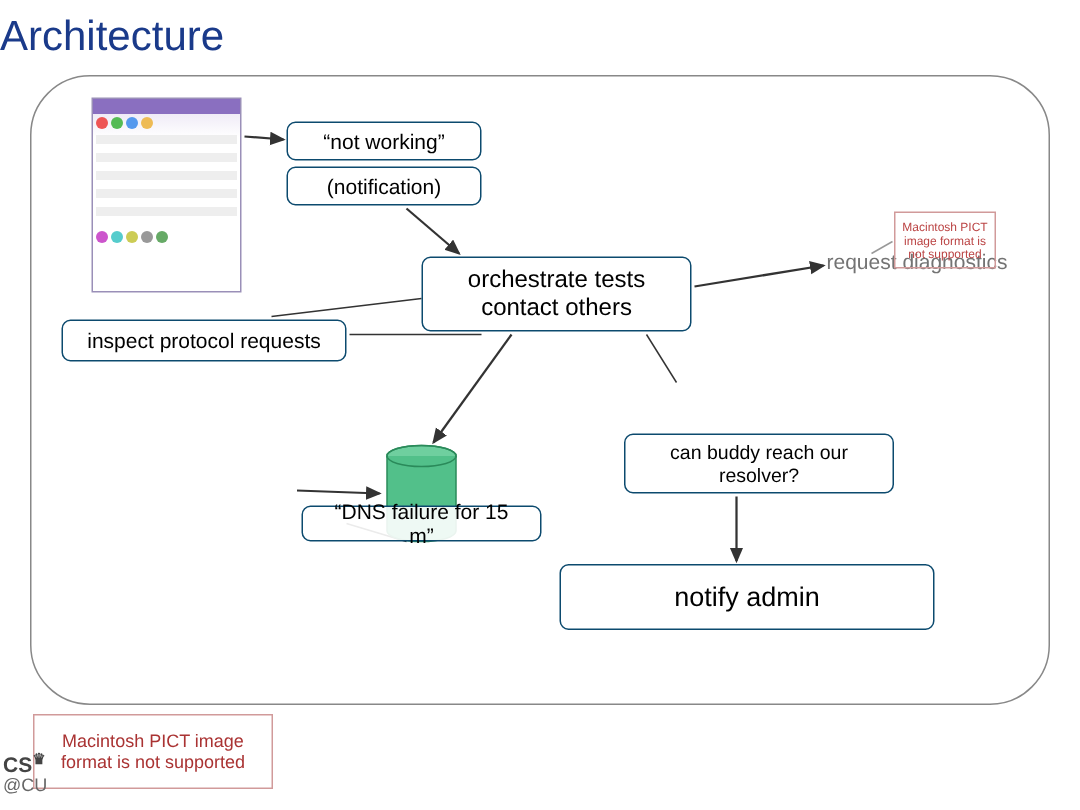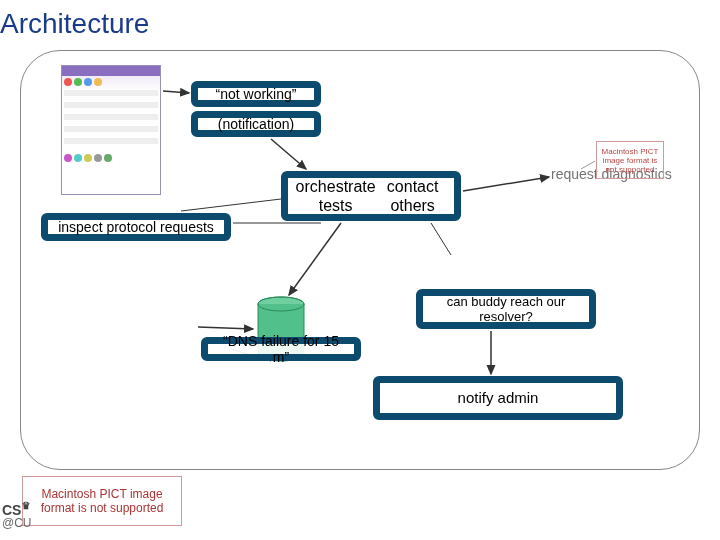--- a/index.html
+++ b/index.html
@@ -39,53 +39,53 @@
     border: 1px solid #9a8fb8;
     background: linear-gradient(#e6dff2, #fff 20%);
     font-size: 6px;
     color: #555;
     padding: 2px;
     overflow: hidden;
   }
   .app-thumb .rowicons { display:flex; gap:2px; margin-top:2px; }
   .app-thumb .rowicons i { width:8px; height:8px; border-radius:50%; display:inline-block; }
   .box {
-    border: 7px solid #0c4a6e;
+    border: 1px solid #0c4a6e;
     border-radius: 6px;
     background: #fff;
     font-size: 14px;
     text-align: center;
     display: flex;
     align-items: center;
     justify-content: center;
-    padding: 3px 6px;
+    padding: 3px 16px;
   }
   .label1 { top: 30px; left: 170px; width: 130px; height: 26px; }
   .label2 { top: 60px; left: 170px; width: 130px; height: 26px; }
   .inspect { top: 162px; left: 20px; width: 190px; height: 28px; text-align: right; }
   .protocols { top: 195px; left: 38px; font-size: 14px; color: #333; }
   .orchestrate {
     top: 120px; left: 260px; width: 180px; height: 50px;
-    flex-direction: row;
+    flex-direction: column;
     font-size: 16px;
     line-height: 1.2;
   }
   .reqdiag { top: 115px; left: 530px; font-size: 14px; color: #737373; }
   .ping { top: 205px; left: 395px; width: 160px; height: 26px; }
   .buddy { top: 238px; left: 395px; width: 180px; height: 40px; font-size: 13px; }
   .dnsfail {
     top: 286px; left: 180px;
     width: 160px; height: 24px;
     background: rgba(255,255,255,0.9);
   }
   .notify {
     top: 325px; left: 352px;
     width: 250px; height: 44px;
     flex-direction: column;
-    font-size: 15px;
+    font-size: 18px;
     line-height: 1.25;
   }
   .cylinder {
     top: 245px; left: 235px;
     width: 50px; height: 68px;
   }
   .cylinder svg { width: 50px; height: 68px; }
   .winlogo {
     top: 246px; left: 40px;
     width: 135px; height: 62px;

